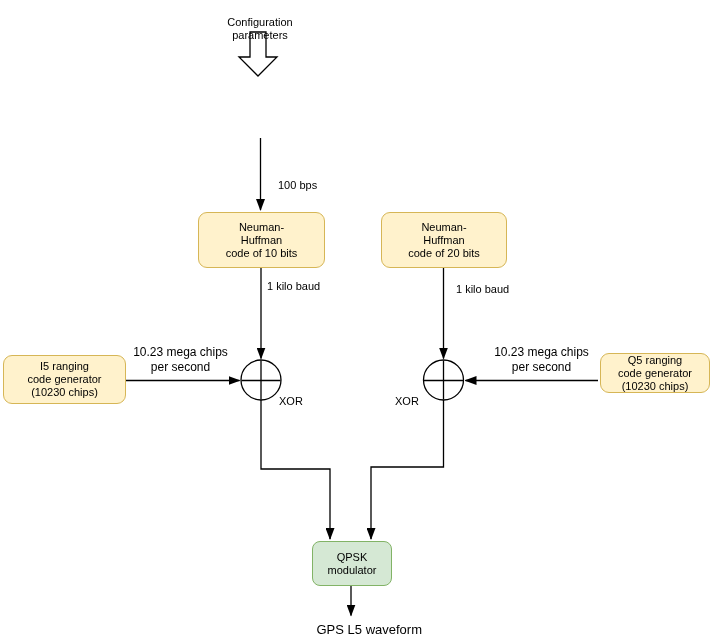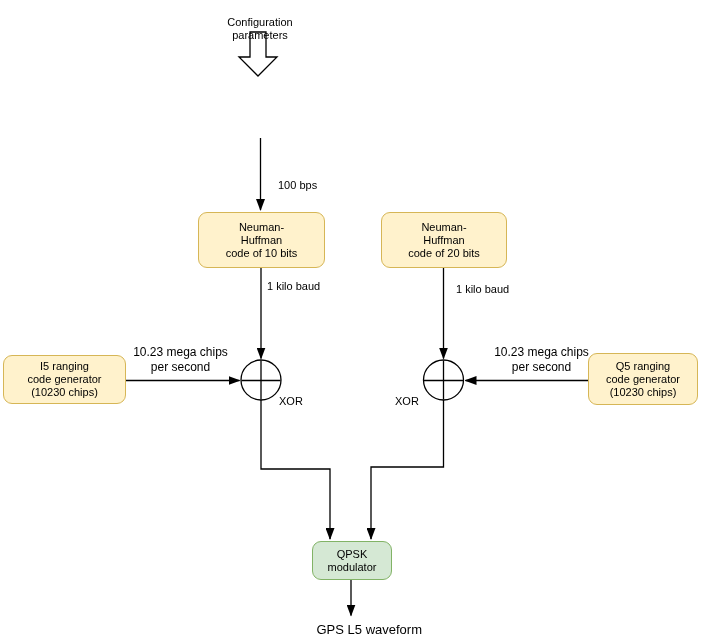--- a/index.html
+++ b/index.html
@@ -29,22 +29,22 @@
   }
   .node span, .lbl { white-space:pre-line; }
   .modulator {
     background:var(--modulator-fill,#D5E8D4);
     border-color:var(--modulator-border,#82B366);
   }
   #node-l5   { left:220px; top:80px;  width:81px;  height:58px; }
   #node-nh10 { left:198px; top:212px; width:127px; height:56px; }
   #node-nh20 { left:381px; top:212px; width:126px; height:56px; }
   #node-i5   { left:3px;   top:355px; width:123px; height:49px; }
-  #node-q5   { left:588px; top:353px; width:110px; height:52px; }
-  #node-qpsk { left:312px; top:541px; width:80px;  height:39px; }
+  #node-q5   { left:600px; top:353px; width:110px; height:40px; }
+  #node-qpsk { left:312px; top:541px; width:80px;  height:45px;border-radius:8px; }
 
   .lbl {
     position:absolute;
     font:11px/13px "Liberation Sans", sans-serif;
     color:var(--text,#000);
   }
   #lbl-config   { left:199px; top:2px;   width:122px; text-align:center;margin-top:14px; }
   #lbl-bps      { left:278px; top:151px;margin-top:28px; }
   #lbl-baud-l   { left:267px; top:280px; }
   #lbl-baud-r   { left:456px; top:283px; }

